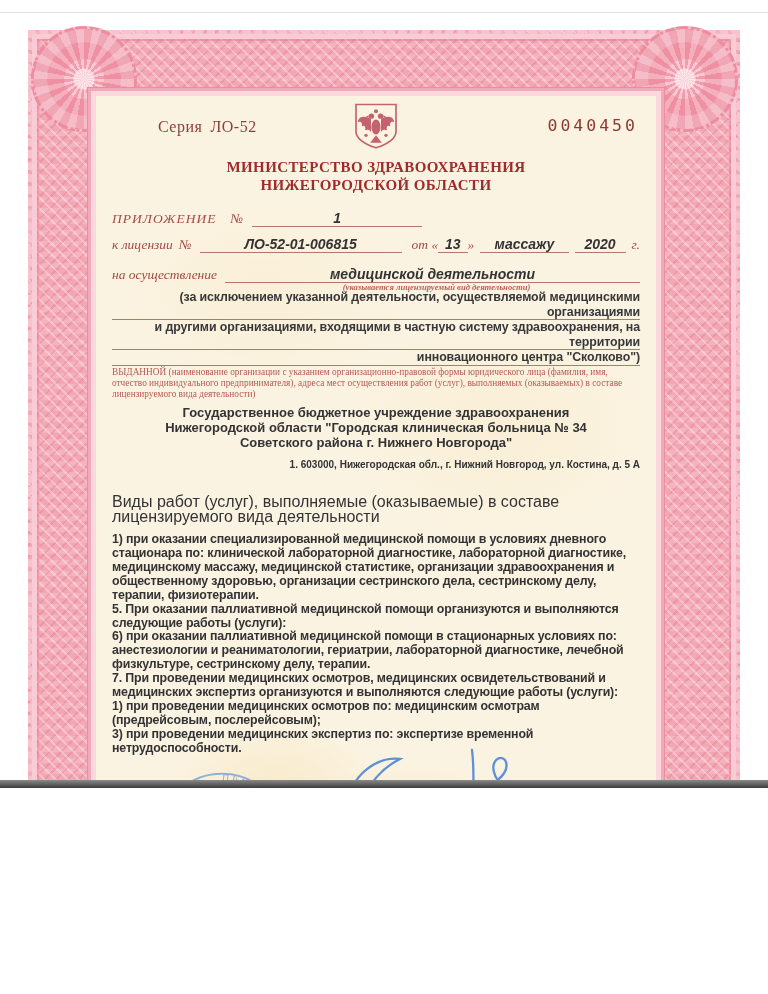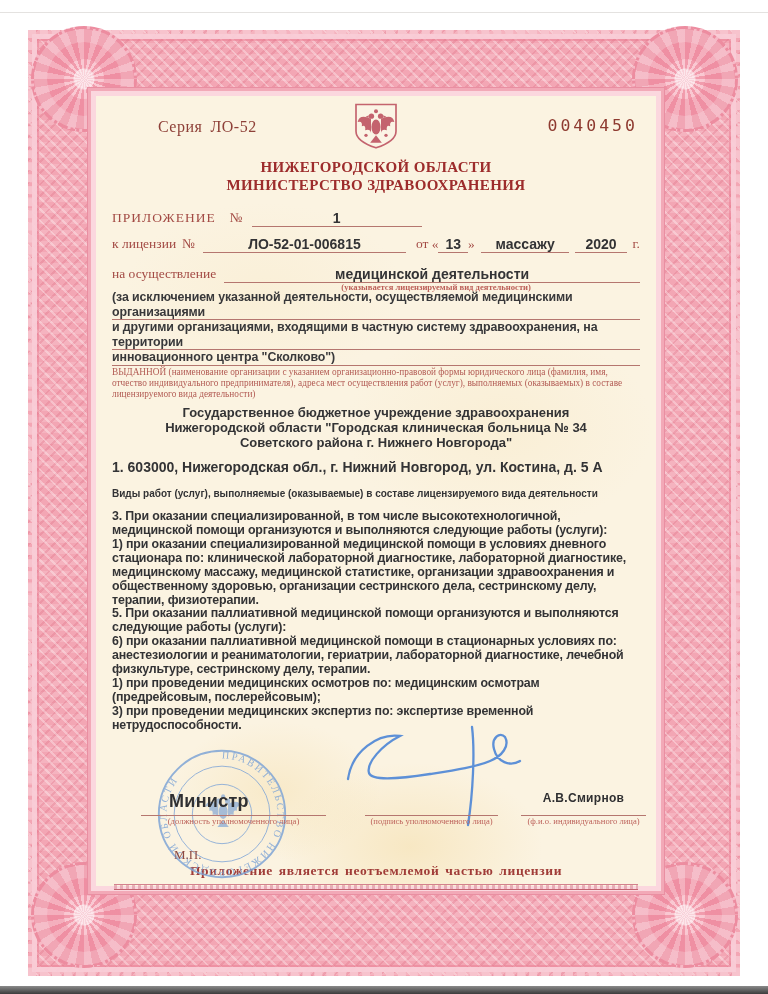--- a/index.html
+++ b/index.html
@@ -1,16 +1,16 @@
 <!DOCTYPE html>
 <html><head>
 <meta charset="utf-8">
 <style>
   html,body{margin:0;padding:0;background:#ffffff;}
-  #scan{position:relative;width:768px;height:994px;background:#ffffff;overflow:hidden;
+  #scan{position:relative;width:768px;height:788px;background:#ffffff;overflow:hidden;
         font-family:"Liberation Sans",sans-serif;}
   .scan-top-line{position:absolute;left:0;top:12px;width:100%;height:1px;background:#e4e2e0;}
   .scan-bottom-edge{position:absolute;left:0;bottom:0;width:100%;height:8px;
         background:linear-gradient(#8a8a8a,#3c3c3c);}
   
   .frame{position:absolute;left:28px;top:30px;width:712px;height:946px;
      background-color:#f3a6b4;
      background-image:
        repeating-linear-gradient(45deg, rgba(255,255,255,.30) 0 2px, rgba(255,255,255,0) 2px 8px),
        repeating-linear-gradient(-45deg, rgba(221,106,128,.28) 0 2px, transparent 2px 8px),
@@ -42,37 +42,37 @@
   .emblem{position:absolute;left:50%;margin-left:-27px;top:0;}
   .formnum{position:absolute;right:2px;top:14px;font-family:"DejaVu Sans Mono",monospace;
      font-size:16.5px;letter-spacing:3px;color:#8e3a30;}
   .ministry{margin-top:4px;text-align:center;font-family:"Liberation Serif",serif;
      font-weight:bold;font-size:15px;line-height:18px;color:#9d2c2c;letter-spacing:.4px;}
 
   
   .lbl{font-family:"Liberation Serif",serif;font-size:13.5px;color:#a34a44;white-space:nowrap;}
   .cell{border-bottom:1.4px solid #b5766f;text-align:center;font-weight:bold;
         font-size:14px;color:#333335;}
-  .row{display:flex;align-items:flex-start;}
+  .row{display:flex;align-items:center;font-style:italic;}
   .row-appendix{margin-top:16px;}
   .row-appendix .lbl{letter-spacing:1px;}
   .row-license{margin-top:9px;}
   .row-activity{margin-top:13px;}
   .cap{font-family:"Liberation Serif",serif;font-size:8.6px;color:#bc5f58;text-align:center;}
   .act-cell{flex:1;position:relative;}
   .act-cap{position:absolute;left:8px;right:0;top:100%;margin-top:0px;}
 
   .exception{margin-top:7px;font-weight:bold;font-size:12.4px;color:#38383a;letter-spacing:-.1px;}
-  .exception div{line-height:14.6px;border-bottom:1px solid #b5766f;}
+  .exception div{line-height:14.6px;border-bottom:1px solid #b5766f;text-align:right;}
   .issued{margin-top:1px;font-family:"Liberation Serif",serif;font-size:9.3px;
      line-height:10.8px;color:#b25a53;}
   .orgname{margin-top:7px;text-align:center;font-weight:bold;font-size:13px;
      line-height:14.6px;color:#333335;}
-  .address{margin-top:9px;text-align:left;font-weight:bold;font-size:14px;color:#333335;}
-  .works-intro{margin-top:11px;font-weight:bold;font-size:10px;line-height:15px;color:#333335;}
+  .address{margin-top:9px;text-align:right;font-weight:bold;font-size:10px;color:#333335;}
+  .works-intro{margin-top:24px;font-weight:normal;font-size:16px;line-height:15px;color:#333335;}
   .works{margin-top:9px;}
   .works p{margin:0;font-weight:bold;font-size:12.4px;line-height:13.9px;
      letter-spacing:-.15px;color:#333335;}
 
   
   .sig-area{position:relative;height:112px;margin-top:2px;}
   .seal{position:absolute;left:43px;top:12px;opacity:.85;}
   .autograph{position:absolute;left:222px;top:-14px;}
   .sig-cols{position:absolute;left:8px;top:56px;width:100%;display:flex;}
   .sig-col .name{height:24px;font-weight:bold;color:#2f2f31;}
@@ -124,22 +124,22 @@
             <path d="M32 40 l-7 9 h14 z"></path>
             <circle cx="20" cy="40" r="2"></circle>
               <circle cx="44" cy="40" r="2"></circle>
           </g>
         </svg>
       </div>
       <div class="formnum">0040450</div>
     </div>
 
     <div class="ministry">
+      <div>МИНИСТЕРСТВО ЗДРАВООХРАНЕНИЯ</div>
       <div>НИЖЕГОРОДСКОЙ ОБЛАСТИ</div>
-      <div>МИНИСТЕРСТВО ЗДРАВООХРАНЕНИЯ</div>
     </div>
 
     <div class="row row-appendix">
       <span class="lbl">ПРИЛОЖЕНИЕ</span>
       <span class="lbl" style="margin-left:14px;">№</span>
       <span class="cell" style="width:170px;margin-left:8px;">1</span>
     </div>
 
     <div class="row row-license">
       <span class="lbl">к лицензии</span>
@@ -172,24 +172,24 @@
     <div class="orgname">
       <div>Государственное бюджетное учреждение здравоохранения</div>
       <div>Нижегородской области "Городская клиническая больница № 34</div>
       <div>Советского района г. Нижнего Новгорода"</div>
     </div>
     <div class="address">1. 603000, Нижегородская обл., г. Нижний Новгород, ул. Костина, д. 5 А</div>
 
     <div class="works-intro">Виды работ (услуг), выполняемые (оказываемые) в составе лицензируемого вида деятельности</div>
 
     <div class="works">
-      <p>3. При оказании специализированной, в том числе высокотехнологичной, медицинской помощи организуются и выполняются следующие работы (услуги):</p>
       <p>1) при оказании специализированной медицинской помощи в условиях дневного стационара по: клинической лабораторной диагностике, лабораторной диагностике, медицинскому массажу, медицинской статистике, организации здравоохранения и общественному здоровью, организации сестринского дела, сестринскому делу, терапии, физиотерапии.</p>
       <p>5. При оказании паллиативной медицинской помощи организуются и выполняются следующие работы (услуги):</p>
       <p>6) при оказании паллиативной медицинской помощи в стационарных условиях по: анестезиологии и реаниматологии, гериатрии, лабораторной диагностике, лечебной физкультуре, сестринскому делу, терапии.</p>
+      <p>7. При проведении медицинских осмотров, медицинских освидетельствований и медицинских экспертиз организуются и выполняются следующие работы (услуги):</p>
       <p>1) при проведении медицинских осмотров по: медицинским осмотрам (предрейсовым, послерейсовым);</p>
       <p>3) при проведении медицинских экспертиз по: экспертизе временной нетрудоспособности.</p>
     </div>
 
     <div class="sig-area">
 
       <div class="seal">
         <svg width="134" height="134" viewBox="0 0 140 140">
           <defs>
               <path id="sealRim" d="M70,12 a58,58 0 1,1 -0.1,0"></path>

